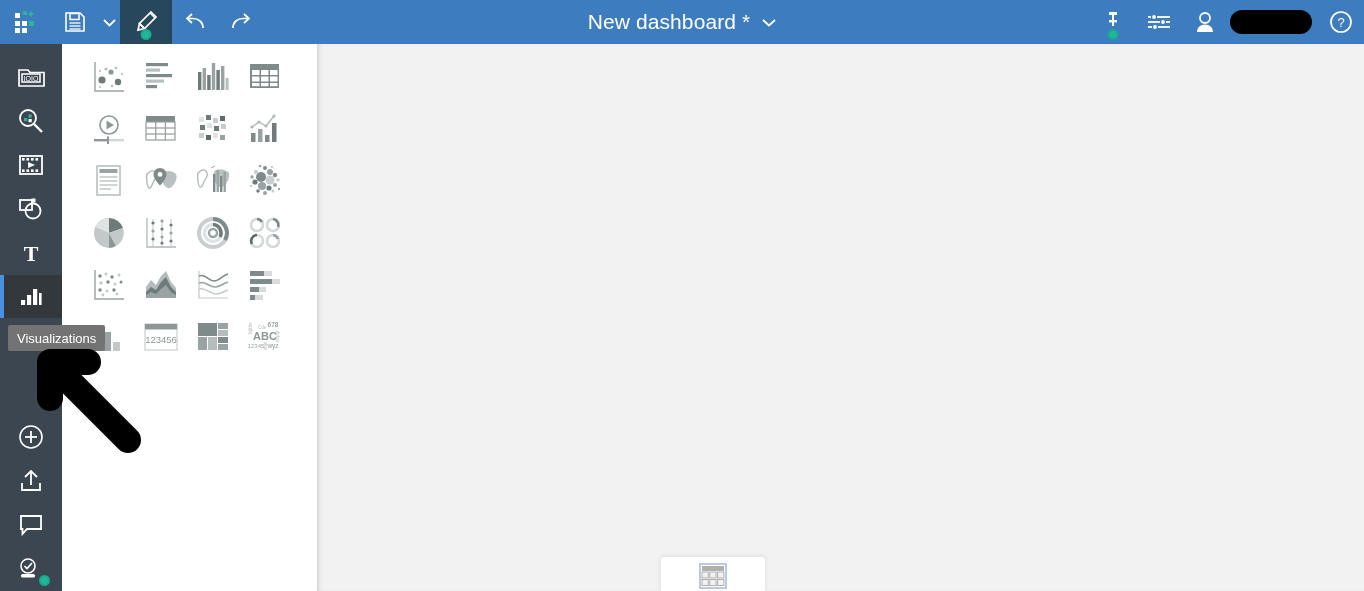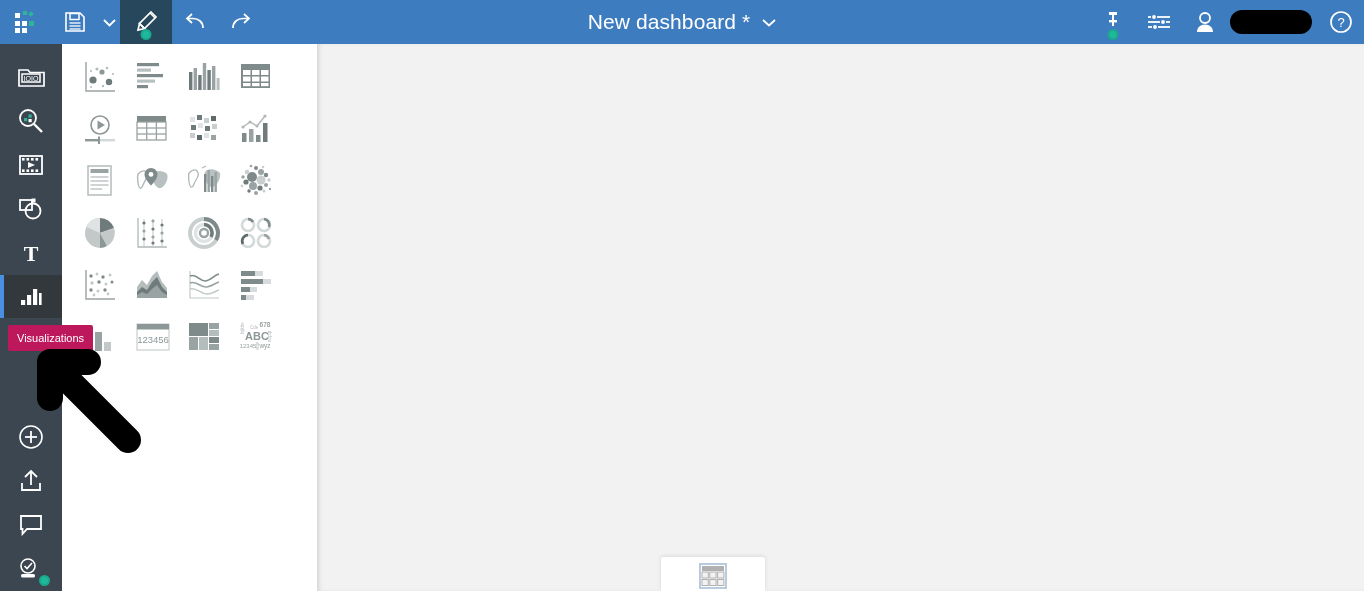--- a/index.html
+++ b/index.html
@@ -88,21 +88,21 @@
   }
   .viz-grid {
     display: grid;
     grid-template-columns: repeat(4, 52px);
     grid-auto-rows: 52px;
     gap: 0px 0px;
     padding: 7px 0 0 21px;
   }
   .viz-cell {
     width: 52px; height: 52px;
-    display: flex; align-items: center; 
+    display: flex; align-items: center; justify-content: center;
     cursor: pointer;
   }
   .viz-cell svg { display: block; }
 
   
   .canvas {
     position: absolute; top: 44px; left: 317px;
     width: 1047px; height: 547px;
     background: #f2f2f3;
     box-shadow: inset 4px 0 6px -4px rgba(0,0,0,.22);
@@ -115,23 +115,23 @@
     box-shadow: 0 -1px 4px rgba(0,0,0,.10);
     display: flex; align-items: flex-end; justify-content: center;
     padding-bottom: 2px;
   }
 
   
   .tooltip {
     position: absolute;
     left: 8px; top: 325px;
     height: 26px;
-    background: #be185d;
+    background: #737373;
     color: #ffffff;
-    font-size: 11px;
+    font-size: 13px;
     display: flex; align-items: center;
     padding: 0 9px;
     border-radius: 2px;
     white-space: nowrap;
     z-index: 30;
   }
 
   
   .arrow-annot {
     position: absolute; left: 36px; top: 348px;

